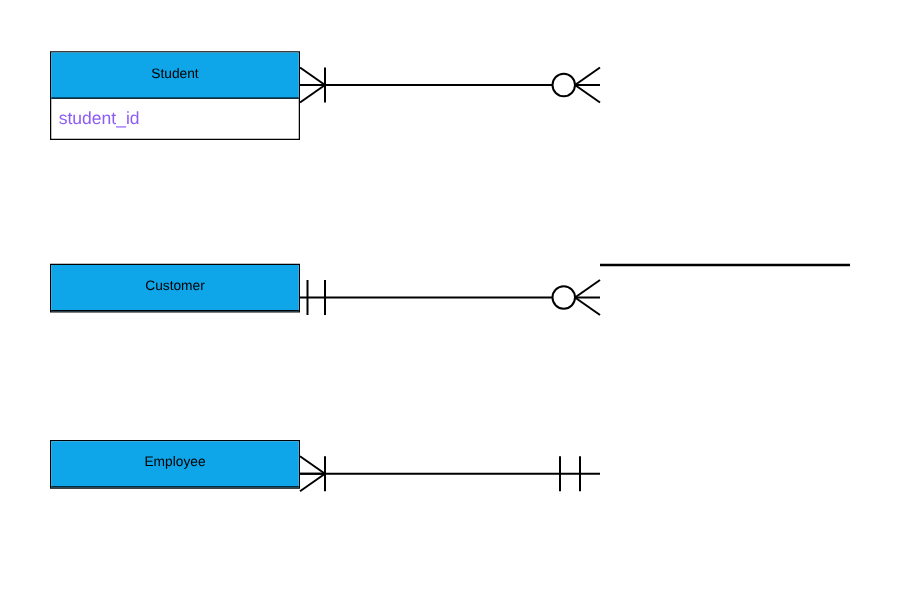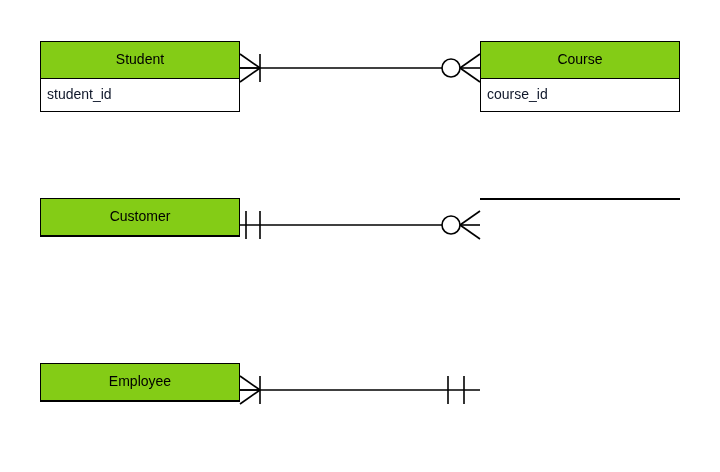--- a/index.html
+++ b/index.html
@@ -32,39 +32,39 @@
     box-sizing: border-box;
     border: 1px solid #000000;
     background: #ffffff;
   }
   .entity.left  { left: 40px;  width: 200px; }
   .entity.right { left: 480px; width: 200px; }
   .entity-header {
     box-sizing: border-box;
     height: 37px;
     line-height: 35px;
-    background: #84cc16;
+    background: #0ea5e9;
     border-bottom: 1px solid #000000;
     text-align: center;
-    font-size: 14px;
+    font-size: 11px;
     color: #000000;
     white-space: nowrap;
     overflow: hidden;
   }
   .entity-attrs {
     box-sizing: border-box;
     height: 32px;
   }
   .attr-row {
     box-sizing: border-box;
     height: 32px;
     line-height: 31px;
     padding-left: 6px;
     font-size: 14px;
-    color: #0f172a;
+    color: #8b5cf6;
     text-align: left;
     white-space: nowrap;
     overflow: hidden;
   }
   .connector {
     position: absolute;
     left: 236px;
     top: 0px;
     width: 250px;
     height: 60px;
@@ -103,29 +103,23 @@
 
         <g>
           <circle cx="215" cy="27" r="9" fill="#ffffff" stroke="#000" stroke-width="1.6"></circle>
           <line x1="224" y1="27" x2="244" y2="13" stroke="#000" stroke-width="1.6"></line>
           <line x1="224" y1="27" x2="244" y2="41" stroke="#000" stroke-width="1.6"></line>
           <line x1="224" y1="27" x2="244" y2="27" stroke="#000" stroke-width="1.6"></line>
         </g>
       </svg>
     </div>
 
-    <div class="entity right">
-      <div class="entity-header">Course</div>
-      <div class="entity-attrs">
-        <div class="attr-row">course_id</div>
-      </div>
-    </div>
   </div>
 
-  <div class="er-row" style="top:198px;">
+  <div class="er-row" style="top:211px;">
 
     <div class="entity left">
       <div class="entity-header">Customer</div>
     </div>
 
     <div class="connector">
       <svg width="250" height="60" viewBox="0 0 250 60">
         <line x1="4" y1="27" x2="208" y2="27" stroke="#000" stroke-width="1.6"></line>
 
         <g>
@@ -139,21 +133,21 @@
           <line x1="224" y1="27" x2="244" y2="41" stroke="#000" stroke-width="1.6"></line>
           <line x1="224" y1="27" x2="244" y2="27" stroke="#000" stroke-width="1.6"></line>
         </g>
       </svg>
     </div>
 
     <div class="entity right">
     </div>
   </div>
 
-  <div class="er-row" style="top:363px;">
+  <div class="er-row" style="top:352px;">
 
     <div class="entity left">
       <div class="entity-header">Employee</div>
     </div>
 
     <div class="connector">
       <svg width="250" height="60" viewBox="0 0 250 60">
         <line x1="4" y1="27" x2="244" y2="27" stroke="#000" stroke-width="1.6"></line>
 
         <g>

